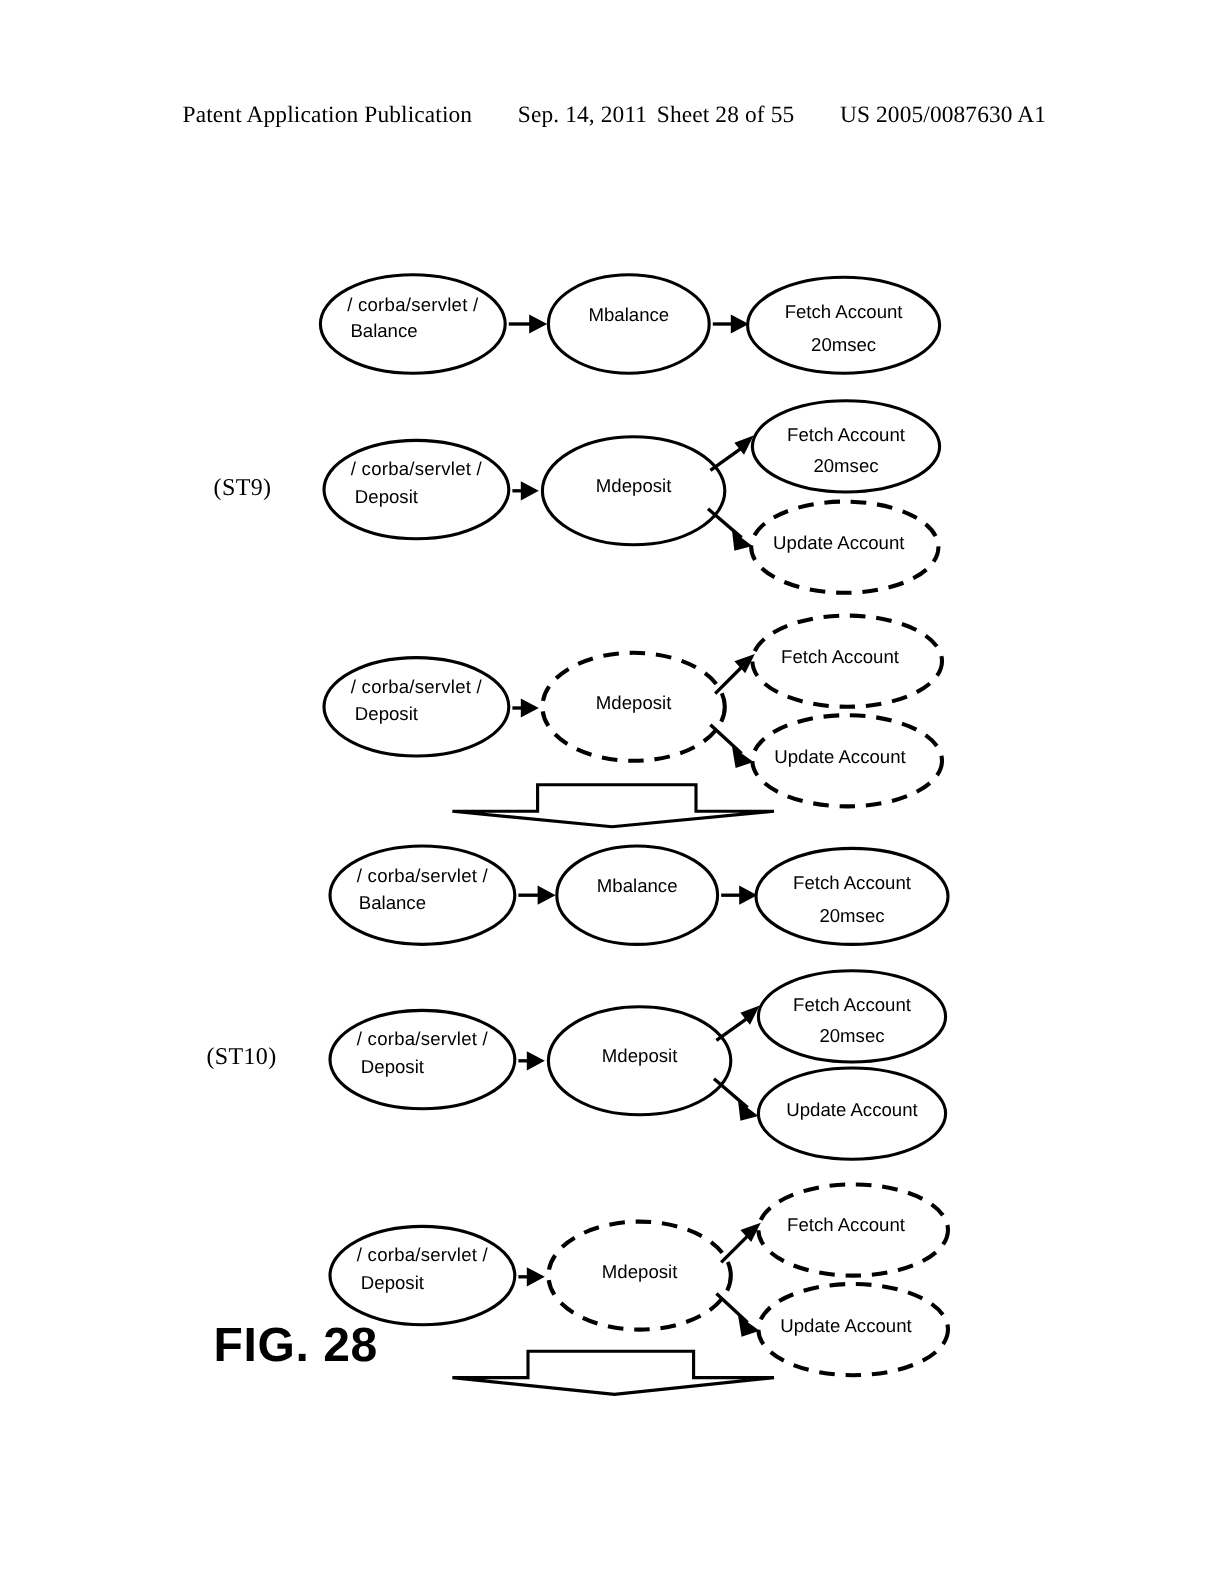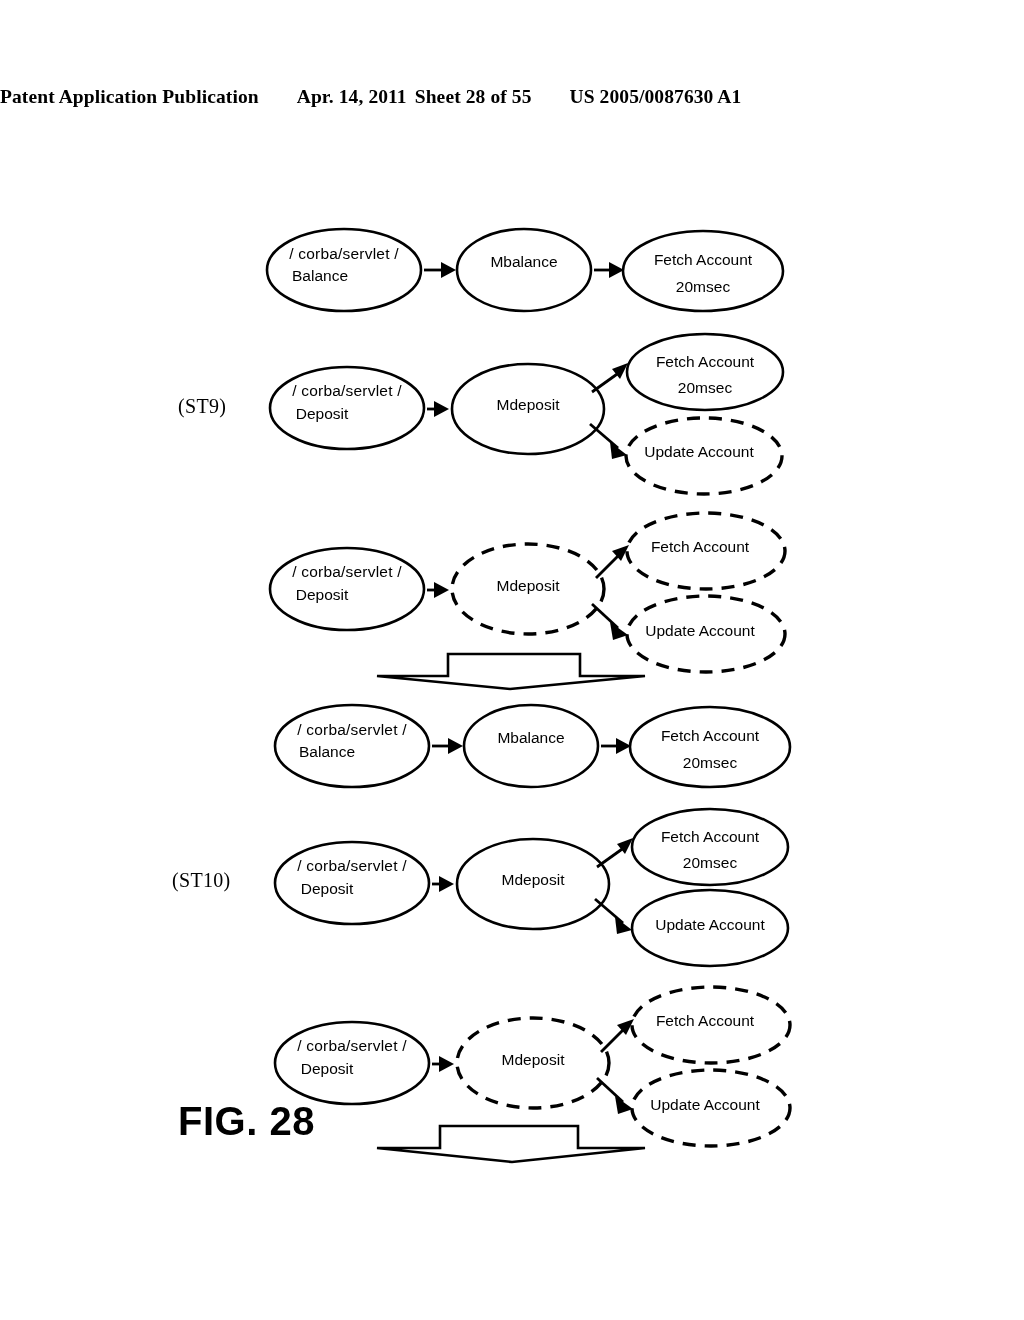--- a/index.html
+++ b/index.html
@@ -16,24 +16,24 @@
     overflow: hidden;
   }
 
   
   .pat-header {
     position: absolute;
     top: 86px;
     left: 0;
     width: 1024px;
     display: flex;
-    justify-content: flex-start;
+    justify-content: center;
     align-items: baseline;
     font-family: "Liberation Serif", serif;
-    font-weight: bold;
+    font-weight: normal;
     font-size: 19.5px;
     letter-spacing: 0.1px;
     white-space: nowrap;
   }
   .pat-header .h-pub   { margin-right: 38px; }
   .pat-header .h-date  { margin-right: 8px; }
   .pat-header .h-sheet { margin-right: 38px; }
   .pat-header .h-num   { }
 
   
@@ -104,21 +104,21 @@
     stroke: #000000;
     stroke-width: 2.6;
     stroke-linejoin: miter;
   }
 </style>
 </head>
 <body>
 
 <div class="pat-header">
   <span class="h-pub">Patent Application Publication</span>
-  <span class="h-date">Apr. 14, 2011</span>
+  <span class="h-date">Sep. 14, 2011</span>
   <span class="h-sheet">Sheet 28 of 55</span>
   <span class="h-num">US 2005/0087630 A1</span>
 </div>
 
 <div id="figure">
 <svg viewBox="0 0 1024 1320" xmlns="http://www.w3.org/2000/svg">
 
   <text class="step-label" x="178" y="408">(ST9)</text>
 
   <g>

